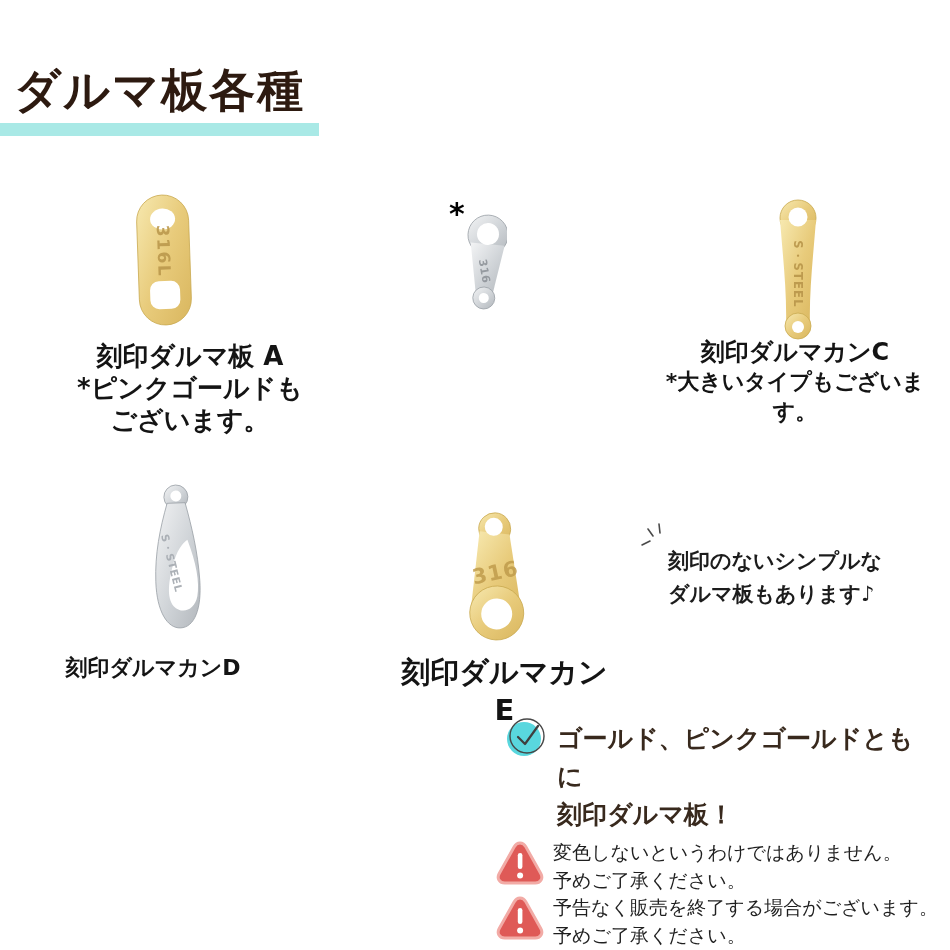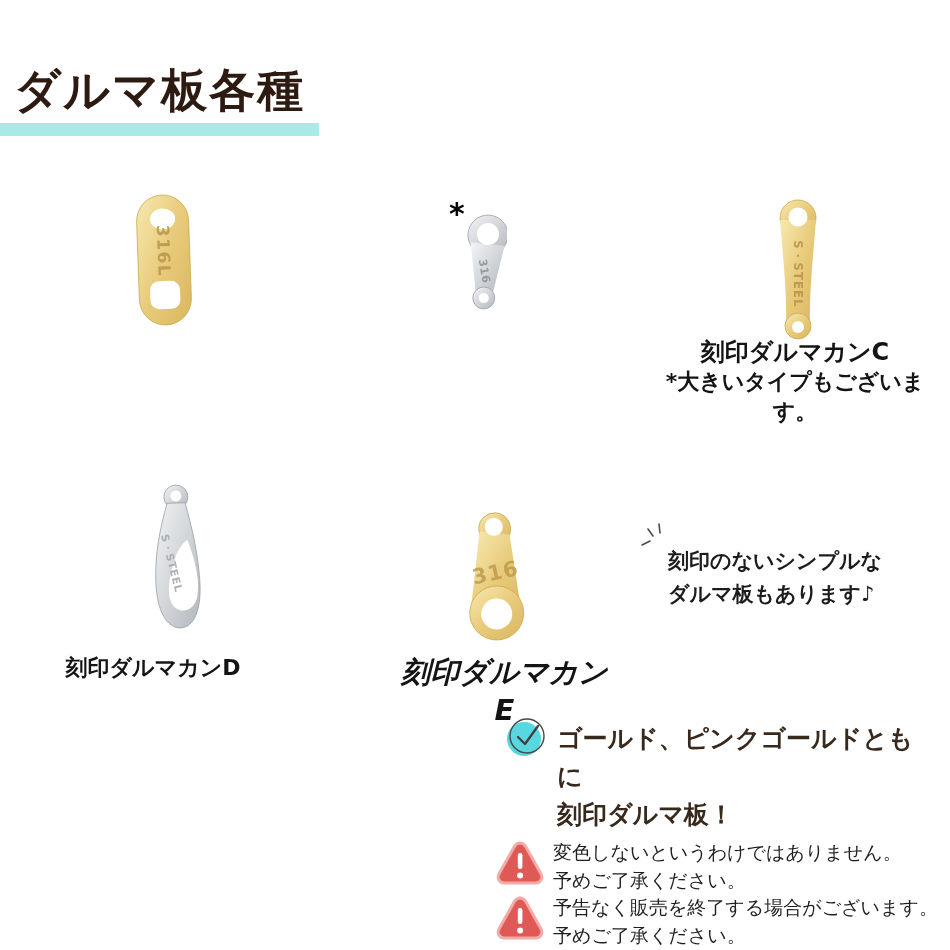--- a/index.html
+++ b/index.html
@@ -16,21 +16,21 @@
   .tag { position:absolute; }
 
   
   .caption { position:absolute; text-align:center; color:#141414; font-weight:600; }
   .cap-a { left:55px;  top:340px; width:270px; font-size:26px; line-height:32px; }
   .cap-b { left:380px; top:342px; width:250px; font-size:26px; line-height:31px; }
   .cap-b .sub { font-size:21px; }
   .cap-c { left:645px; top:337px; width:300px; font-size:24px; line-height:30px; }
   .cap-c .sub { font-size:22px;text-align:center; }
   .cap-d { left:43px;  top:653px; width:220px; font-size:22px; }
-  .cap-e { left:392px; top:653px; width:225px; font-size:29px;font-style:italic; }
+  .cap-e { left:392px; top:653px; width:225px; font-size:29px; }
 
   .asterisk-b { position:absolute; left:449px; top:196px; font-size:30px; font-weight:700; color:#000; }
 
   
   .plain-note { position:absolute; left:668px; top:545px; width:265px;
     font-size:21px; line-height:33px; font-weight:600; color:#1c1c1c; }
   .sparkle { position:absolute; left:638px; top:521px; }
 
   
   .quality-icon { position:absolute; left:503px; top:714px; }
@@ -125,20 +125,25 @@
         <circle cx="25" cy="19" r="16" fill="url(#gold)" stroke="#c9a94f" stroke-width="0.8"></circle>
         <path d="M10,22 L4,100 L56,108 L40,24 Z" fill="url(#gold)"></path>
         <circle cx="30" cy="103" r="27" fill="url(#gold)" stroke="#c9a94f" stroke-width="0.8"></circle>
         <circle cx="24" cy="17" r="9" fill="#ffffff"></circle>
         <circle cx="30" cy="104" r="15.5" fill="#ffffff"></circle>
         <text x="27" y="70" transform="rotate(-14 27 62)" text-anchor="middle" font-size="21" letter-spacing="1" fill="#c09c4c" opacity="0.85" font-weight="700">316</text>
       </g>
     </svg>
   </div>
 
+  <div class="caption cap-a">
+    <div>刻印ダルマ板 A</div>
+    <div>*ピンクゴールドも</div>
+    <div>ございます。</div>
+  </div>
   <div class="caption cap-c">
     <div>刻印ダルマカンC</div>
     <div class="sub">*大きいタイプもございます。</div>
   </div>
 
   <div class="caption cap-d">刻印ダルマカンD</div>
   <div class="caption cap-e">刻印ダルマカンE</div>
 
   <div class="sparkle">
     <svg width="34" height="34" viewBox="0 0 34 34">

